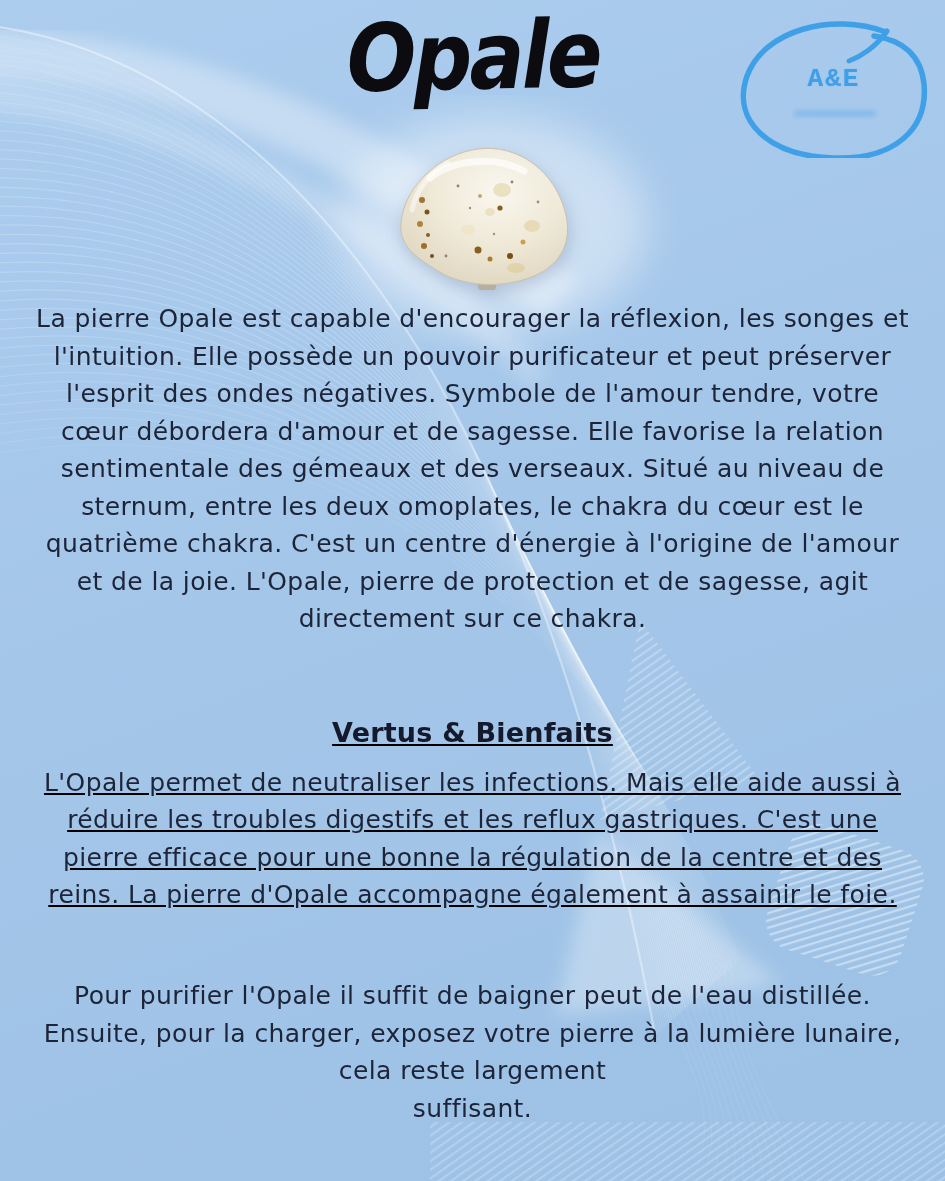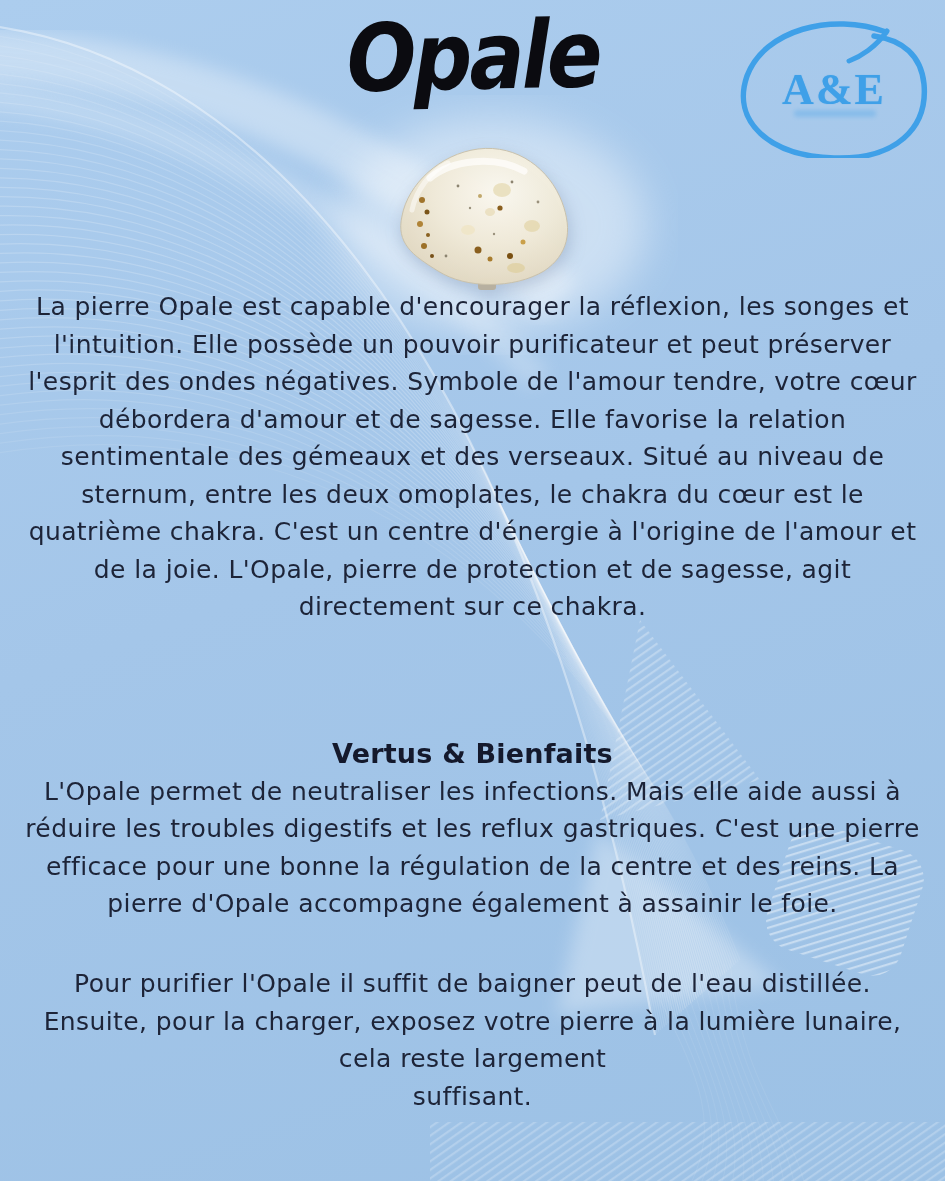--- a/index.html
+++ b/index.html
@@ -39,23 +39,23 @@
   }
   
   .logo {
     position: absolute; top: 18px; left: 736px;
     width: 196px; height: 140px;
   }
   .logo svg { position: absolute; inset: 0; }
   .logo-text {
     position: absolute; top: 46px; left: 0; right: 0;
     text-align: center;
-    font-family: Liberation Serif, serif;
+    font-family: Liberation Mono, monospace;
     font-weight: 700;
-    font-size: 44px;
+    font-size: 26px;
     letter-spacing: 2px;
     color: #3fa0e8;
     text-shadow: 0 0 1px rgba(63,160,232,0.6);
   }
   .logo-subtext-blur {
     position: absolute; top: 92px; left: 58px;
     width: 82px; height: 7px;
     background: #3fa0e8;
     opacity: 0.3;
     filter: blur(2px);
@@ -69,24 +69,24 @@
   }
   
   .body-text, .section-heading {
     position: absolute; left: 20px; right: 20px;
     text-align: center;
     color: #1d2438;
     font-size: 25px;
     line-height: 37.5px;
     letter-spacing: 0.4px;
     white-space: pre-line;
-    margin: 0;
+    margin: 12px;
   }
   .intro { top: 288px; }
-  .section-vertus { top: 735px; }
+  .section-vertus { top: 702px; text-decoration: underline; }
   .section-purif  { top: 965px; }
   .section-heading {
     position: static;
     font-weight: 700;
     font-size: 27px;
     color: #14192c;
     letter-spacing: 0.2px;
   }
   section { position: absolute; left: 20px; right: 20px; }
   section .body-text { position: static; }

